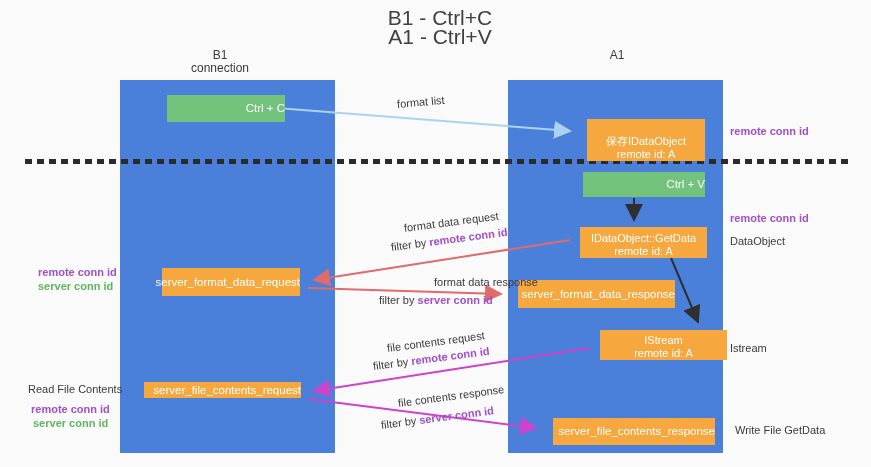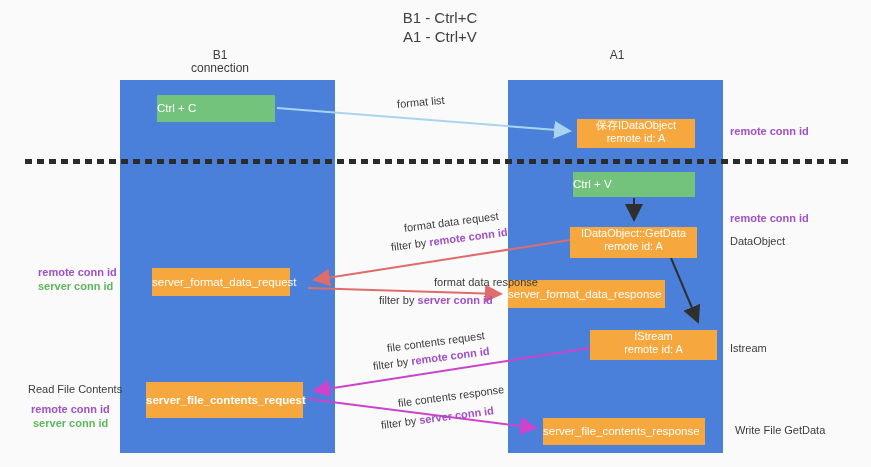--- a/index.html
+++ b/index.html
@@ -2,29 +2,29 @@
 <html style="--background: #fafafa; --column-blue: #4a80d9; --box-orange: #f6a83e; --box-green: #74c37c; --arrow-red: #e06b6b; --arrow-magenta: #cb44cb; --arrow-blue: #a9d4f1; --arrow-black: #2f2f2f; --label-purple: #a050c8; --label-green: #5cb75c; --dashed-line: #2b2b2b;"><head>
 <meta charset="utf-8">
 <style>
   html,body{margin:0;padding:0;}
   body{
     width:871px;height:467px;position:relative;overflow:hidden;
     background:var(--background,#fafafa);
     font-family:"Liberation Sans",sans-serif;color:#3b3b3b;
   }
   .abs{position:absolute;}
-  .title{left:355px;top:8px;width:170px;text-align:center;font-size:15px;line-height:19px;color:#404040;}
+  .title{left:355px;top:8px;width:170px;text-align:center;font-size:21px;line-height:19px;color:#404040;}
   .col-header{width:160px;text-align:center;font-size:12px;line-height:13px;top:49px;}
   .col{top:80px;width:215px;height:373px;background:var(--column-blue,#4a80d9);}
   .dashes{
     left:25px;top:159px;width:823px;height:5px;
     background:repeating-linear-gradient(90deg,var(--dashed-line,#2b2b2b) 0 7px,transparent 7px 12px);
   }
-  .box{color:#fff;display:flex;align-items:center;justify-content:flex-start;text-align:center;
-       font-size:11.5px;line-height:13px;}
+  .box{color:#fff;display:flex;align-items:center;justify-content:flex-end;text-align:center;
+       font-size:11.5px;line-height:13px;margin-left:10px;}
   .box-green{background:var(--box-green,#74c37c);}
   .box-orange{background:var(--box-orange,#f6a83e);}
   .two-line{flex-direction:column;font-size:11px;}
   .flow-label{font-size:11px;white-space:nowrap;transform-origin:left center;}
   .rot{transform:rotate(-7.5deg);}
   .side-label{font-size:11px;white-space:nowrap;}
   .lbl-purple{color:var(--label-purple,#a050c8);font-weight:bold;}
   .lbl-green{color:var(--label-green,#5cb75c);font-weight:bold;}
   svg.arrows{left:0;top:0;pointer-events:none;}
 </style>
@@ -70,21 +70,21 @@
   <line x1="570" y1="240" x2="314" y2="280" style="stroke:var(--arrow-red,#e06b6b)" stroke-width="2" marker-end="url(#ah-red)"></line>
   <line x1="308" y1="288" x2="501" y2="294" style="stroke:var(--arrow-red,#e06b6b)" stroke-width="2" marker-end="url(#ah-red)"></line>
   <line x1="590" y1="348" x2="314" y2="391" style="stroke:var(--arrow-magenta,#cb44cb)" stroke-width="2" marker-end="url(#ah-magenta)"></line>
   <line x1="308" y1="399" x2="536" y2="428" style="stroke:var(--arrow-magenta,#cb44cb)" stroke-width="2" marker-end="url(#ah-magenta)"></line>
 </svg>
 
 <div class="abs box box-green" style="left:157px;top:95px;width:118px;height:27px;">
   <span>Ctrl + C</span>
 </div>
 
-<div class="abs box box-orange two-line" style="left:577px;top:119px;width:118px;height:29px;">
+<div class="abs box box-orange two-line" style="left:577px;top:119px;width:118px;height:42px;">
   <div>保存IDataObject</div>
   <div>remote id: A</div>
 </div>
 
 <div class="abs box box-green" style="left:573px;top:172px;width:122px;height:25px;">
   <span>Ctrl + V</span>
 </div>
 
 <div class="abs box box-orange two-line" style="left:570px;top:227px;width:127px;height:31px;">
   <div>IDataObject::GetData</div>
@@ -97,21 +97,21 @@
 
 <div class="abs box box-orange" style="left:508px;top:280px;width:157px;height:28px;">
   <span>server_format_data_response</span>
 </div>
 
 <div class="abs box box-orange two-line" style="left:590px;top:330px;width:127px;height:30px;">
   <div>IStream</div>
   <div>remote id: A</div>
 </div>
 
-<div class="abs box box-orange" style="left:146px;top:382px;width:157px;height:36px;font-weight:bold;">
+<div class="abs box box-orange" style="left:134px;top:382px;width:157px;height:16px;">
   <span>server_file_contents_request</span>
 </div>
 
 <div class="abs box box-orange" style="left:543px;top:418px;width:162px;height:27px;">
   <span>server_file_contents_response</span>
 </div>
 
 <div class="abs flow-label" style="left:397px;top:98px;transform:rotate(-5deg);">format list</div>
 
 <div class="abs flow-label rot" style="left:404px;top:222px;">format data request</div>

